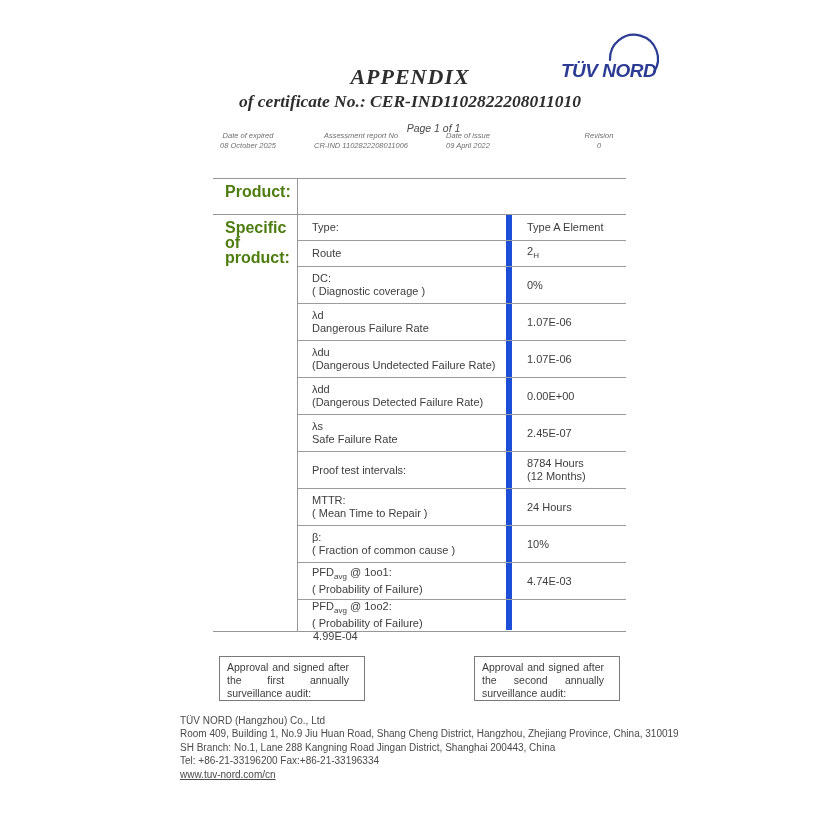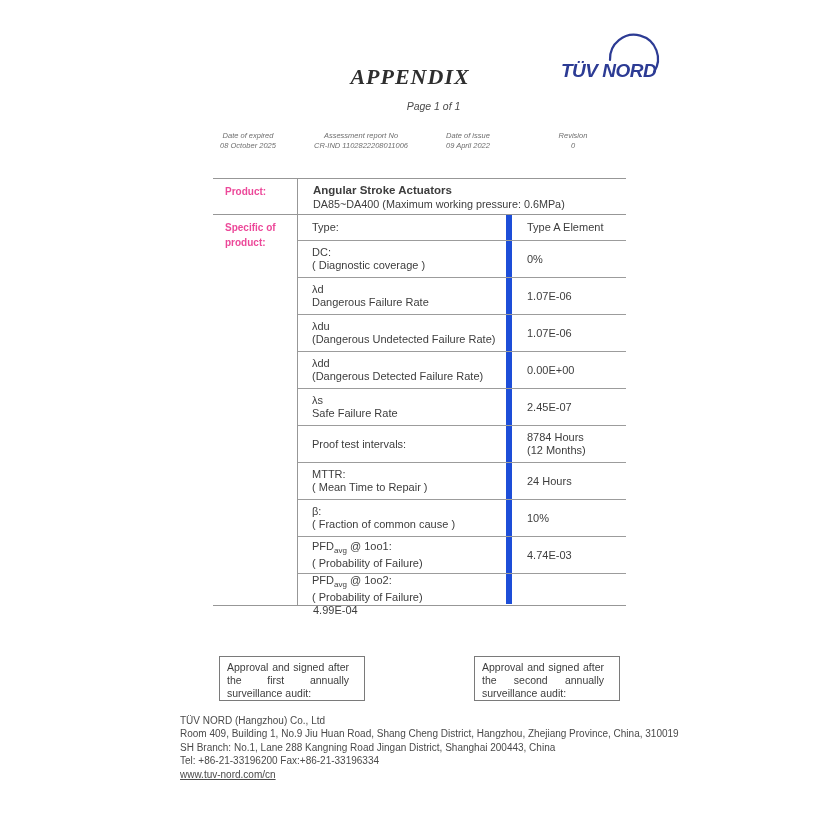--- a/index.html
+++ b/index.html
@@ -20,21 +20,21 @@
   .meta-col { position:absolute; top:131px; transform:translateX(-50%); text-align:center;
               font-style:italic; font-size:7.5px; line-height:9.5px; color:#6e6e6e; white-space:nowrap; }
 
   
   .cert-table { position:absolute; left:213px; top:178px; width:413px;
                 border-top:1px solid #979797; border-bottom:1px solid #979797;
                 font-size:11px; color:#3d3d3d; }
   .trow { display:flex; }
   .prod-row { border-bottom:1px solid #979797; height:36px; }
   .label-cell { width:85px; border-right:1px solid #979797; padding:5px 4px 0 12px;
-                font-weight:bold; font-size:10px; line-height:15px; color:#ec4899; }
+                font-weight:bold; font-size:16px; line-height:15px; color:#4d7c0f; }
   .prod-content { flex:1; padding:5px 4px 0 15px; }
   .prod-name { font-weight:bold; font-size:11.5px; line-height:13px; }
   .prod-desc { font-size:10.8px; line-height:14px; }
   .spec-rows { flex:1; display:flex; flex-direction:column; }
   .srow { display:flex; border-bottom:1px solid #9c9c9c; }
   .srow:last-child { border-bottom:none;flex-direction:column; }
   .param-cell { width:214px; border-right:6px solid #1d4ed8; padding-left:14px;
                 display:flex; flex-direction:column; justify-content:center; line-height:13px; }
   .value-cell { flex:1; padding-left:15px; display:flex; flex-direction:column; justify-content:center; line-height:13px; }
   .h26 { height:26px; } .h37 { height:37px; } .h31 { height:31px; }
@@ -60,66 +60,71 @@
 
   <div class="logo">
     <svg viewBox="0 0 118 62">
       <path d="M 50,36 A 24,24 0 1 1 94,48" fill="none" stroke="#2c3b94" stroke-width="2.2" stroke-linecap="round"></path>
       <text x="1" y="53" font-family="Liberation Sans, sans-serif" font-weight="bold" font-style="italic" font-size="19" letter-spacing="-0.5" fill="#2c3b94">TÜV NORD</text>
     </svg>
   </div>
 
   <div class="title-block">
     <div class="title-main">APPENDIX</div>
+    <div class="title-sub">of certificate No.: CER-IND1102822208011010</div>
     <div class="title-page">Page 1 of 1</div>
   </div>
 
   <div class="meta-col" style="left:248px">
     <div>Date of expired</div>
     <div>08 October 2025</div>
   </div>
   <div class="meta-col" style="left:361px">
     <div>Assessment report No</div>
     <div>CR-IND 1102822208011006</div>
   </div>
   <div class="meta-col" style="left:468px">
     <div>Date of issue</div>
     <div>09 April 2022</div>
   </div>
-  <div class="meta-col" style="left:573px">
+  <div class="meta-col" style="left:599px">
     <div>Revision</div>
     <div>0</div>
   </div>
 
   <div class="cert-table">
 
     <div class="trow prod-row">
       <div class="label-cell">Product:</div>
-      <div class="prod-content">
-        <div class="prod-name">Angular Stroke Actuators</div>
-        <div class="prod-desc">DA85~DA400 (Maximum working pressure: 0.6MPa)</div>
-      </div>
     </div>
 
     <div class="trow">
       <div class="label-cell">
         <div>Specific of</div>
         <div>product:</div>
       </div>
       <div class="spec-rows">
 
         <div class="srow h26">
           <div class="param-cell">
               <div><span>Type:</span></div>
             </div>
           <div class="value-cell">
               <div>Type A Element</div>
             </div>
         </div>
 
+        <div class="srow h26">
+          <div class="param-cell">
+              <div><span>Route</span></div>
+            </div>
+          <div class="value-cell">
+              <div><span>2</span><sub>H</sub></div>
+            </div>
+        </div>
 
         <div class="srow h37">
           <div class="param-cell">
             <div><span>DC:</span></div>
             <div>( Diagnostic coverage )</div>
           </div>
           <div class="value-cell">
               <div>0%</div>
             </div>
         </div>

